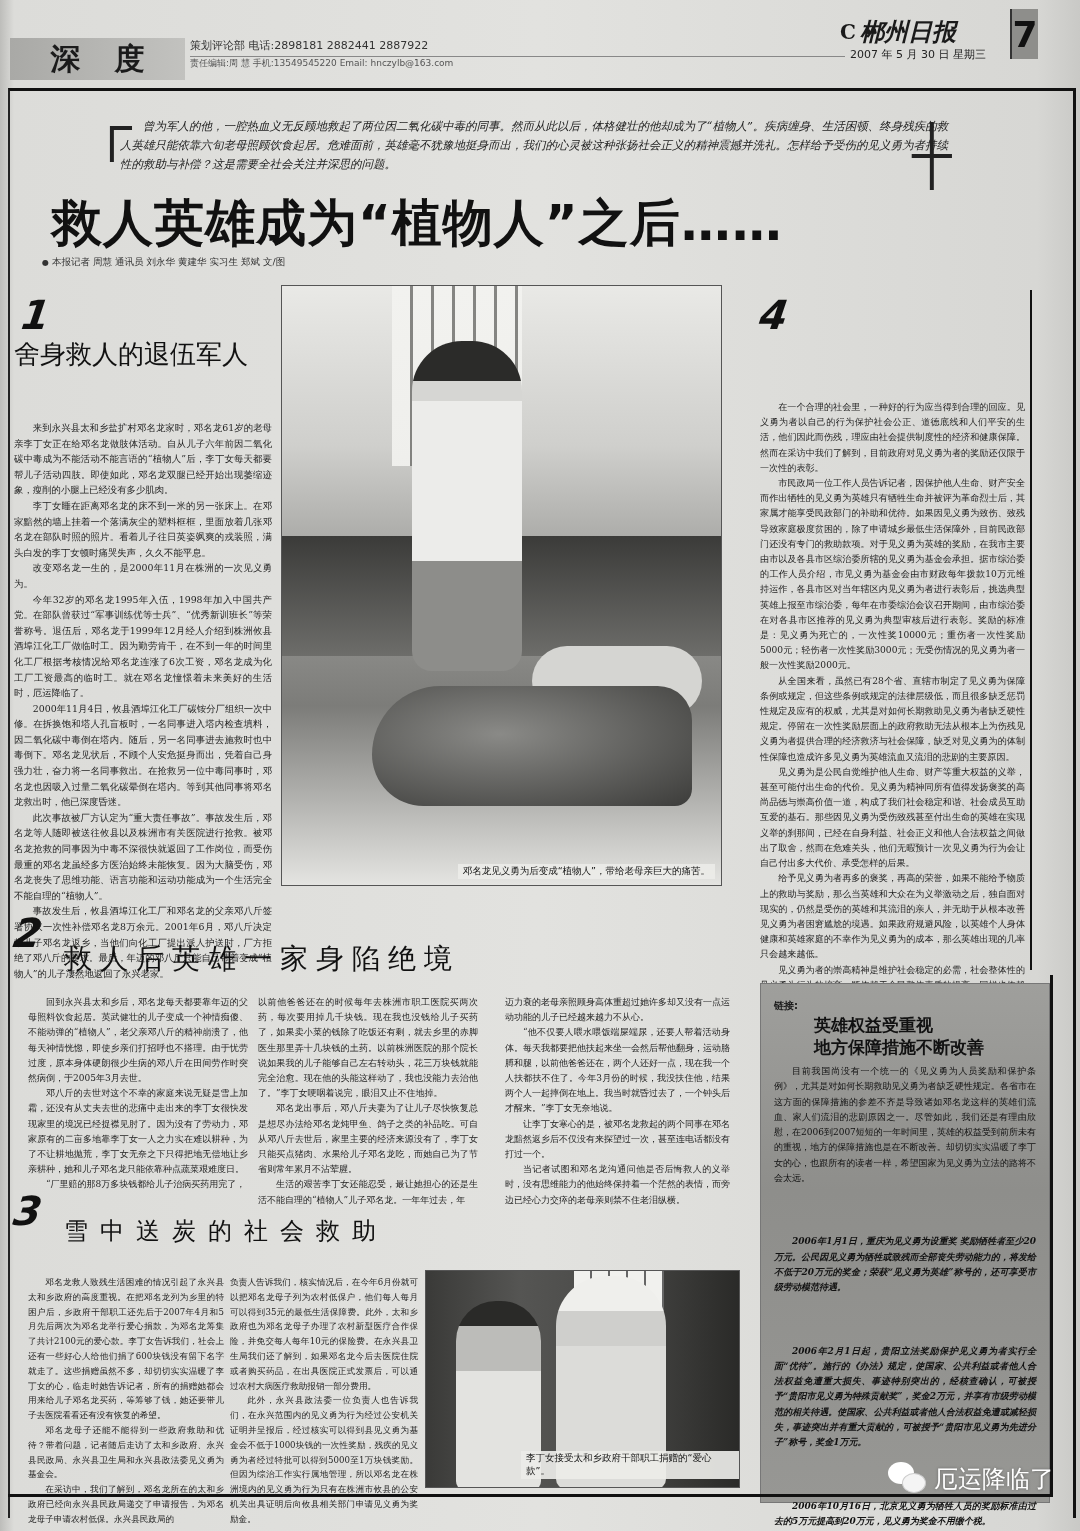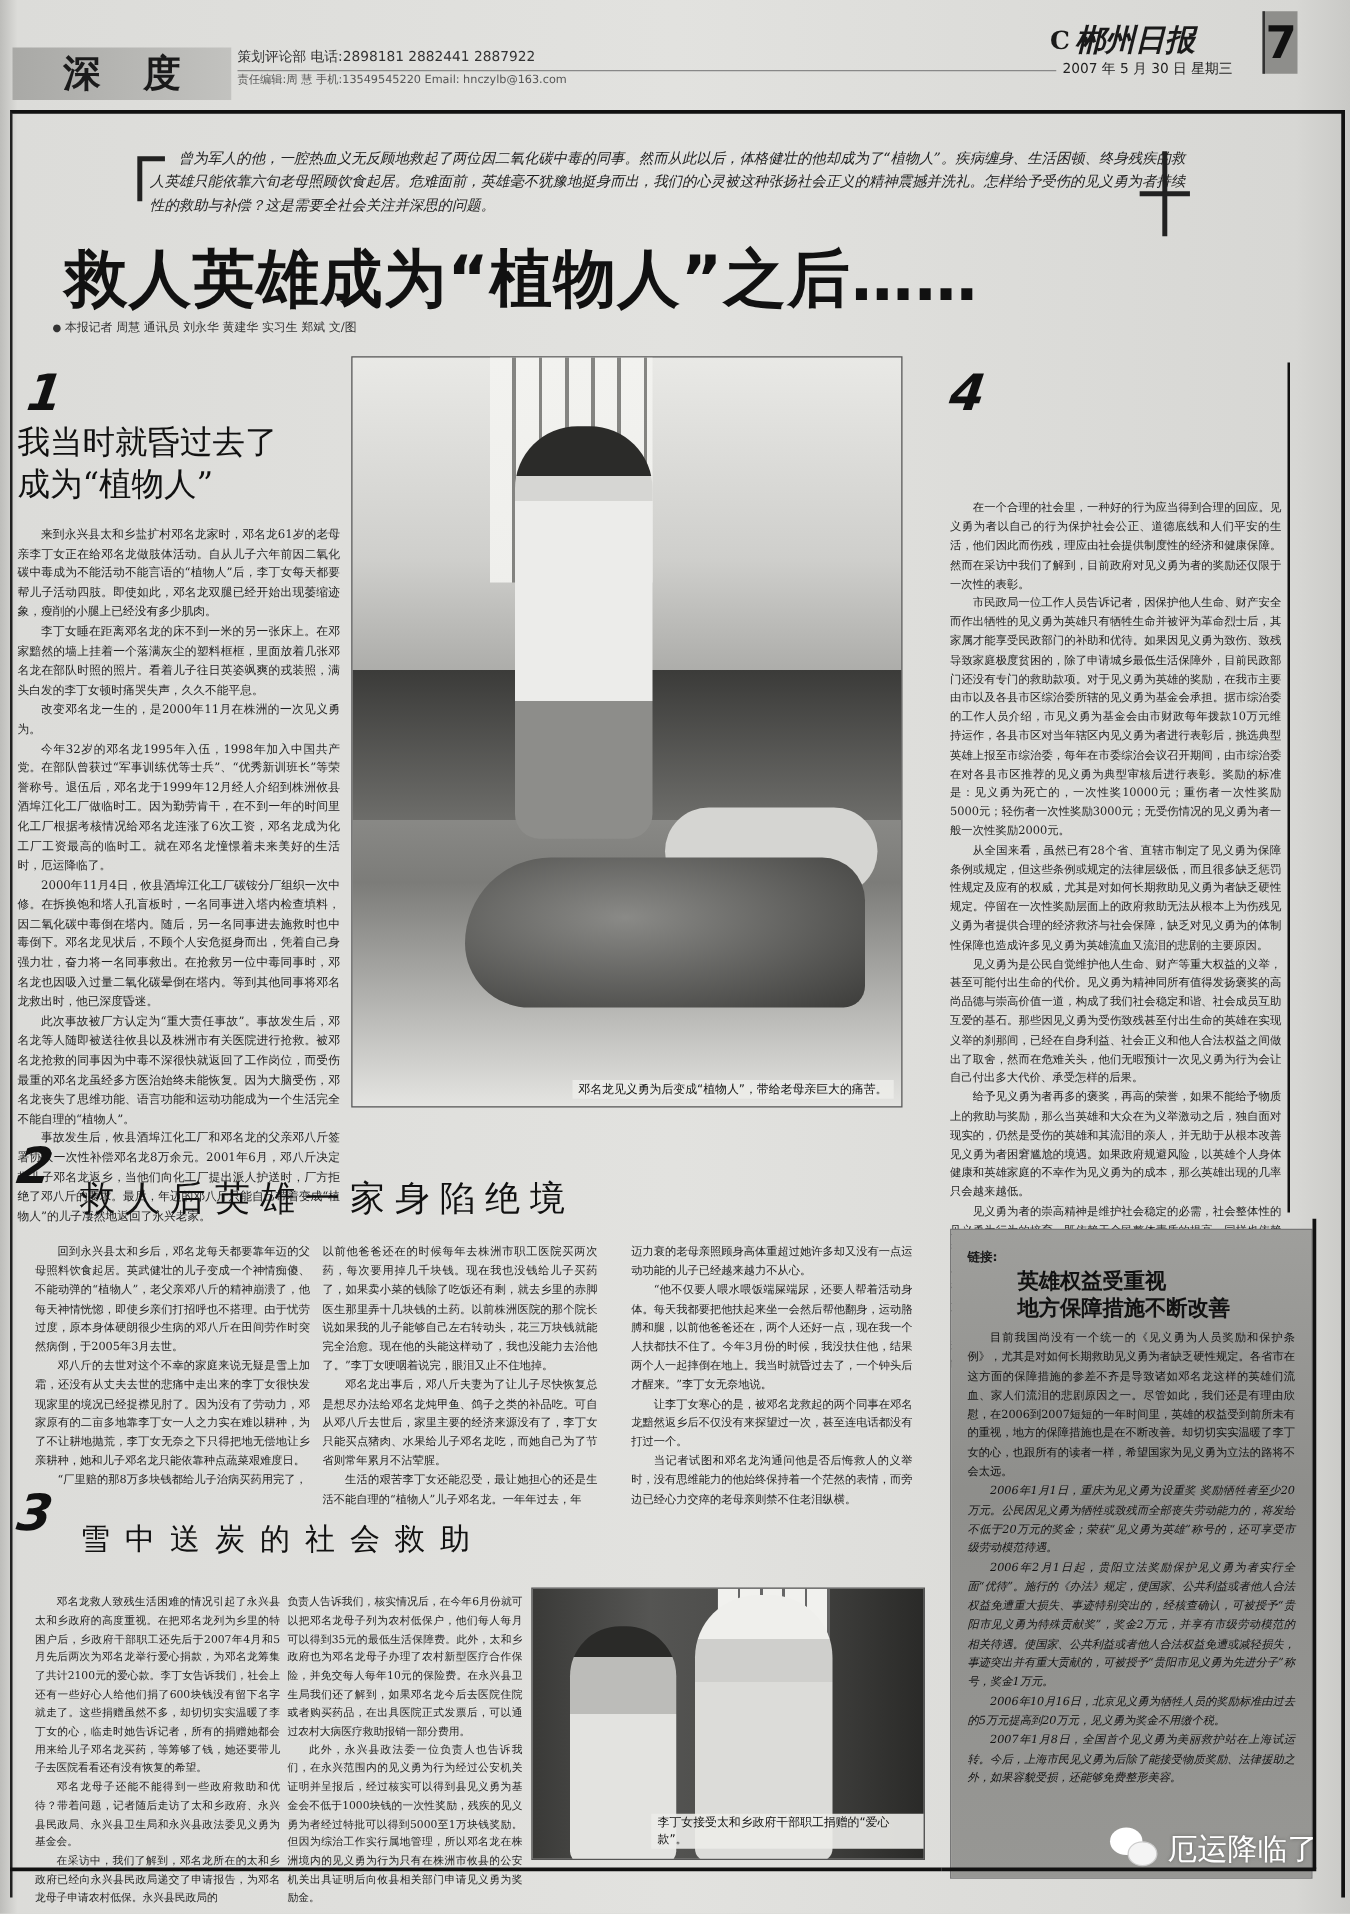--- a/index.html
+++ b/index.html
@@ -94,21 +94,21 @@
   
   .sidebar-box {
     position: absolute; left: 760px; top: 983px; width: 290px; height: 520px;
     background: linear-gradient(180deg, #9f9f9c, #8e8e8b 40%, #979794 100%);
     border: 1px solid #777;
   }
   .sidebar-box .label { position: absolute; left: 13px; top: 15px; font-family: "DejaVu Sans", sans-serif; font-size: 10px; font-weight: bold; }
   .sidebar-box .title { position: absolute; left: 13px; top: 30px; font-family: "DejaVu Serif", serif; font-size: 17px; line-height: 22px; font-weight: bold; color: #111; margin-left: 40px; }
   .sidebar-box .body { position: absolute; left: 13px; top: 80px; width: 262px; font-size: 9px; line-height: 15.3px; color: #111; text-align: justify; }
   .sidebar-box .body p { text-indent: 2em; }
-  .sidebar-box .body .dense { font-weight: normal; font-style: italic; }
+  .sidebar-box .body .dense { font-weight: bold; font-style: italic; margin-top: 48px; }
   .rule-v { position: absolute; background: #111; }
   .rule-h { position: absolute; background: #111; }
   
   .watermark {
     position: absolute; left: 888px; top: 1462px; display: flex; align-items: center; gap: 6px;
     font-family: "DejaVu Sans", sans-serif; color: #fff; font-size: 24px; text-shadow: 0 0 3px rgba(0,0,0,.35);
   }
   .wechat-icon { position: relative; width: 40px; height: 34px; }
   .wechat-icon .b1 { position: absolute; left: 0; top: 0; width: 26px; height: 22px; border-radius: 50%; background: #fff; }
   .wechat-icon .b2 { position: absolute; left: 14px; top: 11px; width: 24px; height: 20px; border-radius: 50%; background: #f4f4f4; border: 1px solid #ccc; }
@@ -141,22 +141,21 @@
   <div class="cross" style="left:912px;top:126px;">┼</div>
 
   <div class="lede">曾为军人的他，一腔热血义无反顾地救起了两位因二氧化碳中毒的同事。然而从此以后，体格健壮的他却成为了“植物人”。疾病缠身、生活困顿、终身残疾的救人英雄只能依靠六旬老母照顾饮食起居。危难面前，英雄毫不犹豫地挺身而出，我们的心灵被这种张扬社会正义的精神震撼并洗礼。怎样给予受伤的见义勇为者持续性的救助与补偿？这是需要全社会关注并深思的问题。</div>
   <h1 class="headline">救人英雄成为“植物人”之后……</h1>
   <div class="byline">
     <span class="dot">●</span><span>本报记者 周慧  通讯员  刘永华  黄建华  实习生  郑斌  文/图</span>
   </div>
 
   <div class="sec-num" style="left:22px;top:292px;">1</div>
   <div class="sec-title" style="left:14px;top:337px;font-size:26px;line-height:34px;">
-    <div>我当时就昏过去了</div>
-    <div>成为“植物人”</div>
+    <div>舍身救人的退伍军人</div>
   </div>
   <div class="col" style="left:14px;top:420px;width:258px;">
     <p>来到永兴县太和乡盐扩村邓名龙家时，邓名龙61岁的老母亲李丁女正在给邓名龙做肢体活动。自从儿子六年前因二氧化碳中毒成为不能活动不能言语的“植物人”后，李丁女每天都要帮儿子活动四肢。即使如此，邓名龙双腿已经开始出现萎缩迹象，瘦削的小腿上已经没有多少肌肉。</p>
     <p>李丁女睡在距离邓名龙的床不到一米的另一张床上。在邓家黯然的墙上挂着一个落满灰尘的塑料框框，里面放着几张邓名龙在部队时照的照片。看着儿子往日英姿飒爽的戎装照，满头白发的李丁女顿时痛哭失声，久久不能平息。</p>
     <p>改变邓名龙一生的，是2000年11月在株洲的一次见义勇为。</p>
     <p>今年32岁的邓名龙1995年入伍，1998年加入中国共产党。在部队曾获过“军事训练优等士兵”、“优秀新训班长”等荣誉称号。退伍后，邓名龙于1999年12月经人介绍到株洲攸县酒埠江化工厂做临时工。因为勤劳肯干，在不到一年的时间里化工厂根据考核情况给邓名龙连涨了6次工资，邓名龙成为化工厂工资最高的临时工。就在邓名龙憧憬着未来美好的生活时，厄运降临了。</p>
     <p>2000年11月4日，攸县酒埠江化工厂碳铵分厂组织一次中修。在拆换饱和塔人孔盲板时，一名同事进入塔内检查填料，因二氧化碳中毒倒在塔内。随后，另一名同事进去施救时也中毒倒下。邓名龙见状后，不顾个人安危挺身而出，凭着自己身强力壮，奋力将一名同事救出。在抢救另一位中毒同事时，邓名龙也因吸入过量二氧化碳晕倒在塔内。等到其他同事将邓名龙救出时，他已深度昏迷。</p>
     <p>此次事故被厂方认定为“重大责任事故”。事故发生后，邓名龙等人随即被送往攸县以及株洲市有关医院进行抢救。被邓名龙抢救的同事因为中毒不深很快就返回了工作岗位，而受伤最重的邓名龙虽经多方医治始终未能恢复。因为大脑受伤，邓名龙丧失了思维功能、语言功能和运动功能成为一个生活完全不能自理的“植物人”。</p>
     <p>事故发生后，攸县酒埠江化工厂和邓名龙的父亲邓八斤签署协议一次性补偿邓名龙8万余元。2001年6月，邓八斤决定带儿子邓名龙返乡，当他们向化工厂提出派人护送时，厂方拒绝了邓八斤的要求。最后，年迈的邓八斤只能自己带着变成“植物人”的儿子凄然地返回了永兴老家。</p>
   </div>

